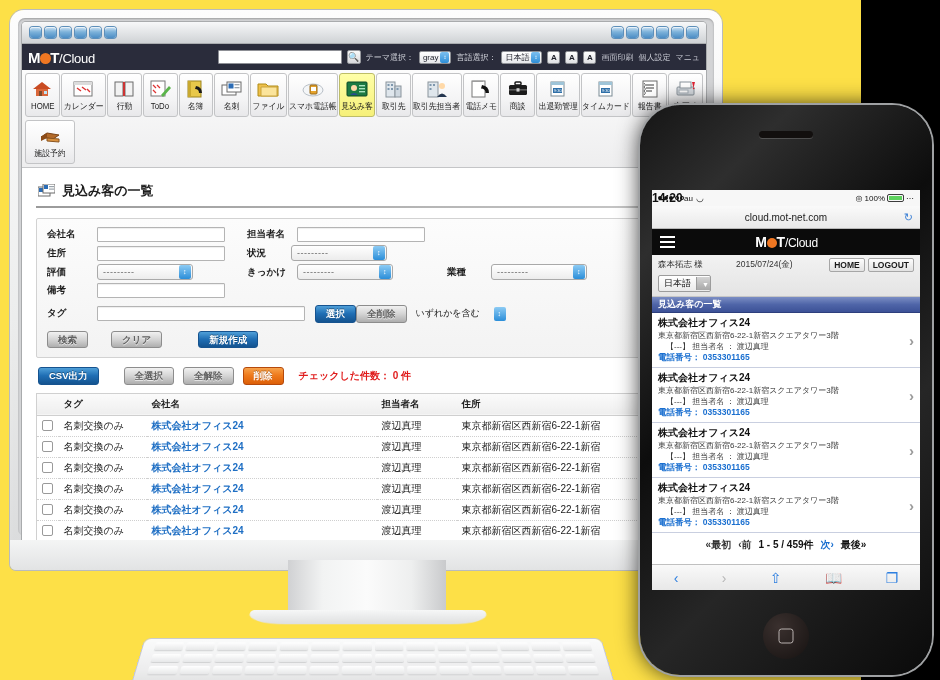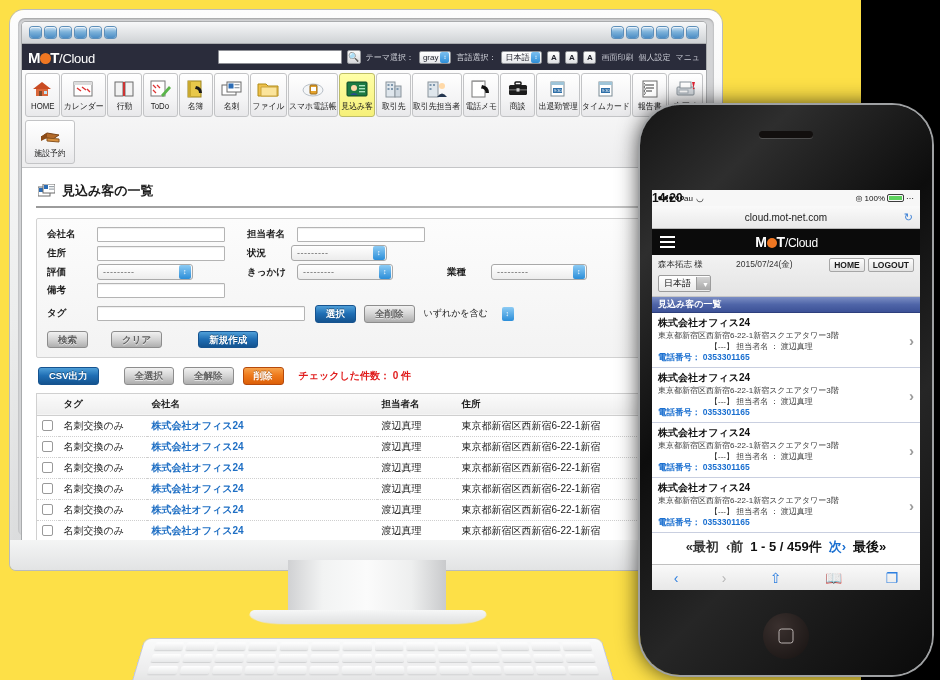--- a/index.html
+++ b/index.html
@@ -334,25 +334,25 @@
     padding: 3px 20px 3px 6px;
     position: relative;
     background: #fff;
   }
   .m-item .chev {
     position: absolute; right: 6px; top: 50%; transform: translateY(-50%);
     color: #9a9a9a; font-size: 15px; font-weight: bold;
   }
   .m-co { font-size: 10px; font-weight: bold; color: #111; }
   .m-addr { font-size: 8px; color: #3a3a3a; }
-  .m-person { font-size: 8px; color: #3a3a3a; padding-left: 8px; margin-left: 44px; }
+  .m-person { font-size: 8px; color: #3a3a3a; padding-left: 8px; }
   .m-tel { font-size: 8.5px; font-weight: bold; color: #1a6fd0; }
   #m-pager {
     display: flex; align-items: center; justify-content: center;
-    gap: 7px; padding: 5px 0; font-size: 13px; font-weight: bold;
+    gap: 7px; padding: 5px 0; font-size: 10px; font-weight: bold;
     color: #111; background: #fff;
   }
   #m-pager .dim { color: #333; }
   #m-pager .act { color: #1a6fd0; }
   #ios-toolbar {
     position: absolute; left: 0; bottom: 0; width: 100%; height: 26px;
     background: linear-gradient(180deg,#f9f9f9,#e8e8e8);
     border-top: 1px solid #c0c0c0;
     display: flex; align-items: center; justify-content: space-around;
     font-size: 14px; color: #2d7fe0;
@@ -690,21 +690,21 @@
             <div class="frm-cell" style="width:200px">
               <span class="frm-lbl">備考</span>
               <input class="txt-in" style="width: 128px;" type="text" value="">
             </div>
           </div>
 
           <div class="frm-row" style="margin-top:7px">
             <span class="frm-lbl">タグ</span>
             <input class="txt-in" style="width: 208px;" type="text" value="">
             <div class="btn blue" style="margin-left:10px"><span>選択</span></div>
-            <div class="btn" style="margin-left:8px"><span>全削除</span></div>
+            <div class="btn" style="margin-left:0"><span>全削除</span></div>
             <div class="sel-in" style="width:96px;margin-left:4px;border:none;background:transparent">
               <span style="font-size:9px;color:#1d1d1d;letter-spacing:0">いずれかを含む</span>
               <span class="sel-arrow">↕</span>
             </div>
           </div>
 
           <div class="frm-row" style="margin-top:8px;margin-bottom:0">
             <div class="btn"><span>検索</span></div>
             <div class="btn" style="margin-left:23px"><span>クリア</span></div>
             <div class="btn blue" style="margin-left:36px"><span>新規作成</span></div>

